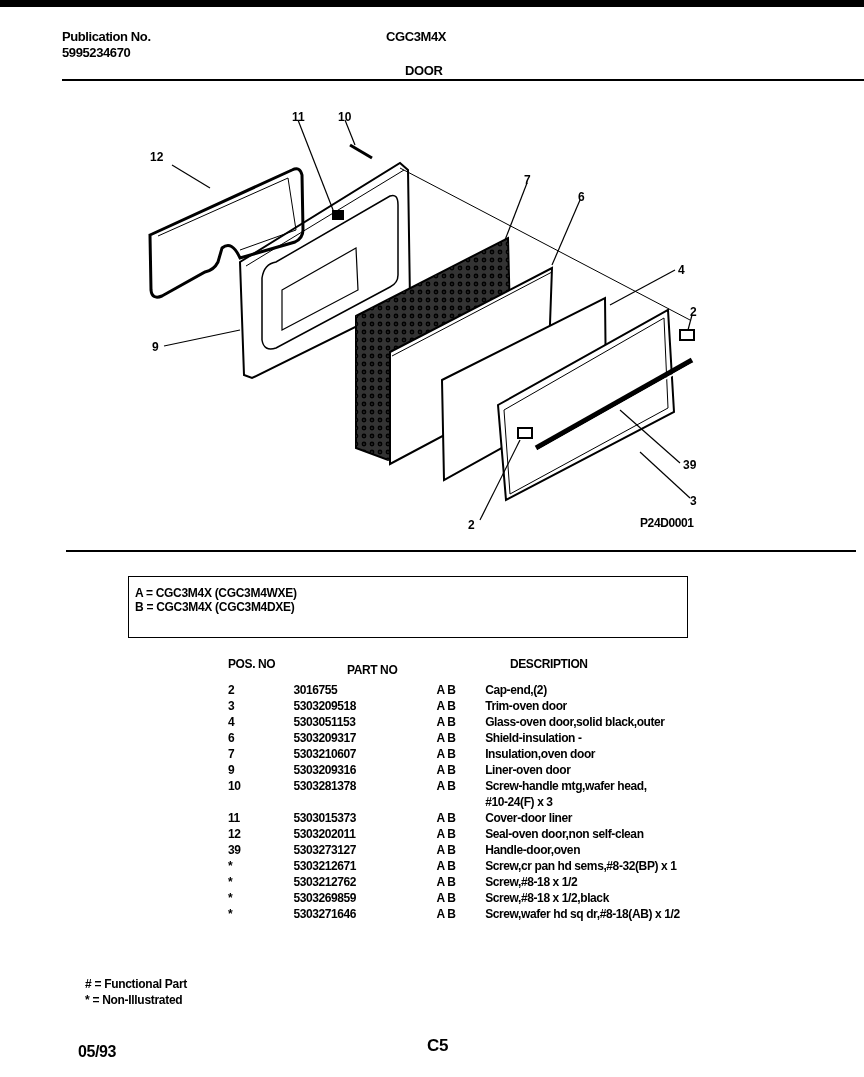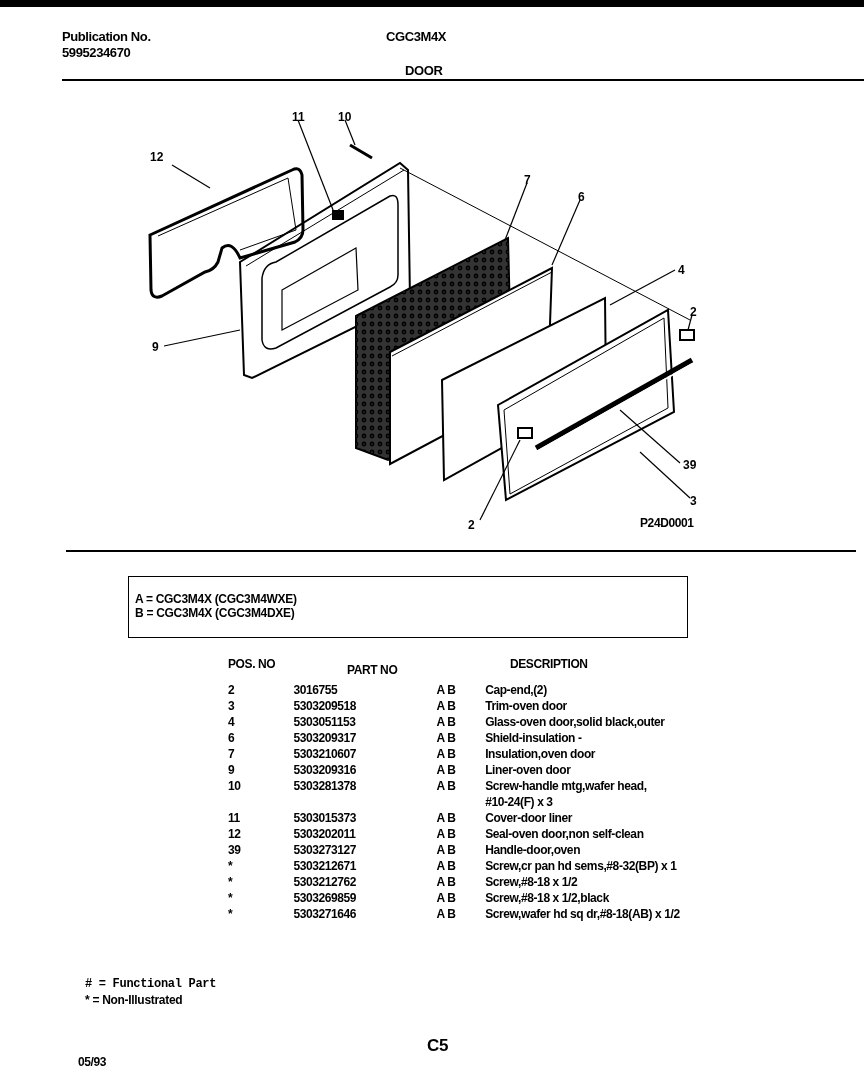--- a/index.html
+++ b/index.html
@@ -8,21 +8,21 @@
     background: #ffffff; color: #000;
     font-family: "Liberation Sans", sans-serif;
   }
   .topbar { position: absolute; left: 0; top: 0; width: 864px; height: 7px; background: #000; }
   .bold { font-weight: bold; letter-spacing: -0.4px; }
   .abs { position: absolute; }
   .hdr-text { font-size: 13px; line-height: 15px; }
   .rule { position: absolute; height: 2px; background: #000; }
   .legend-box {
     position: absolute; left: 128px; top: 576px; width: 560px; height: 62px;
-    border: 1.5px solid #000; box-sizing: border-box; padding: 15px 6px;
+    border: 1.5px solid #000; box-sizing: border-box; padding: 9px 6px;
     font-size: 12px; line-height: 14px; font-weight: bold; letter-spacing: -0.3px;
   }
   .col-hdr { position: absolute; top: 657px; font-size: 12px; font-weight: bold; letter-spacing: -0.4px; }
   .table { position: absolute; left: 228px; top: 682px; width: 500px; font-size: 12px; font-weight: bold; letter-spacing: -0.4px; }
   .row { display: flex; line-height: 16px; }
   .c-pos { width: 70px; }
   .c-part { width: 104px; text-align: left; }
   .c-mod { width: 74px; padding-left: 22px; box-sizing: border-box; margin-left: 24px; }
   .c-desc { width: 260px; }
   .c-desc span { display: block; }
@@ -237,17 +237,17 @@
   <div class="row">
       <div class="c-pos">*</div>
       <div class="c-part">5303271646</div>
       <div class="c-mod">A B</div>
       <div class="c-desc">
         <span>Screw,wafer hd sq dr,#8-18(AB) x 1/2</span>
       </div>
     </div>
 </div>
 
-<div class="footnote" style="top:977px;font-family:Liberation Mono, monospace;"># = Functional Part</div>
+<div class="footnote" style="top:977px;"># = Functional Part</div>
 <div class="footnote" style="top:993px;">* = Non-Illustrated</div>
 
-<div class="abs bold" style="left:78px;top:1043px;font-size:12px;margin-top:12px;">05/93</div>
+<div class="abs bold" style="left:78px;top:1043px;font-size:16px;">05/93</div>
 <div class="abs bold" style="left:427px;top:1036px;font-size:17px;">C5</div>
 
 </body></html>

